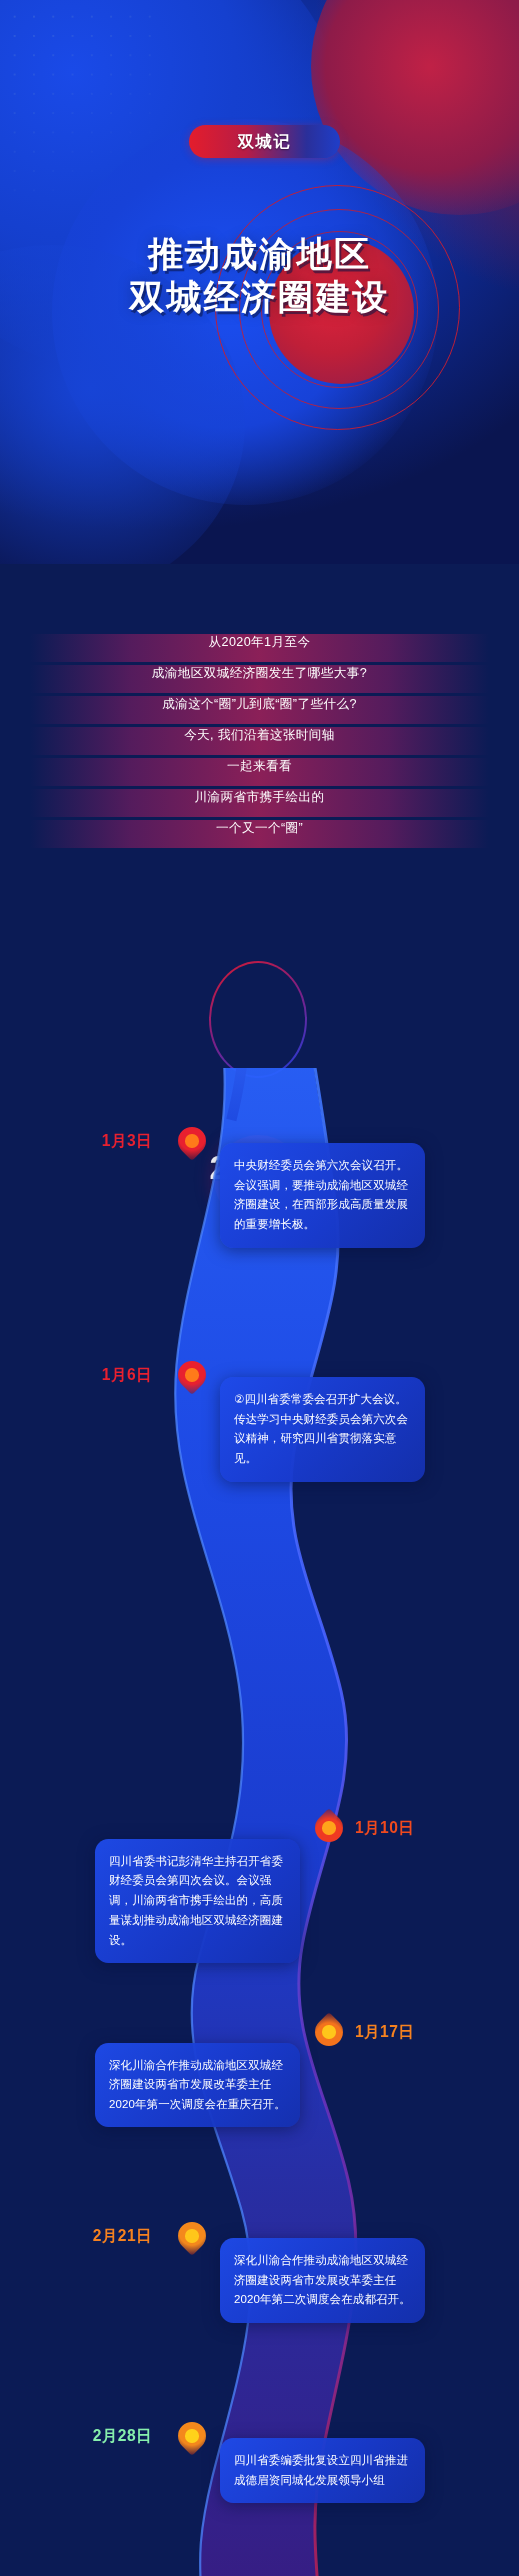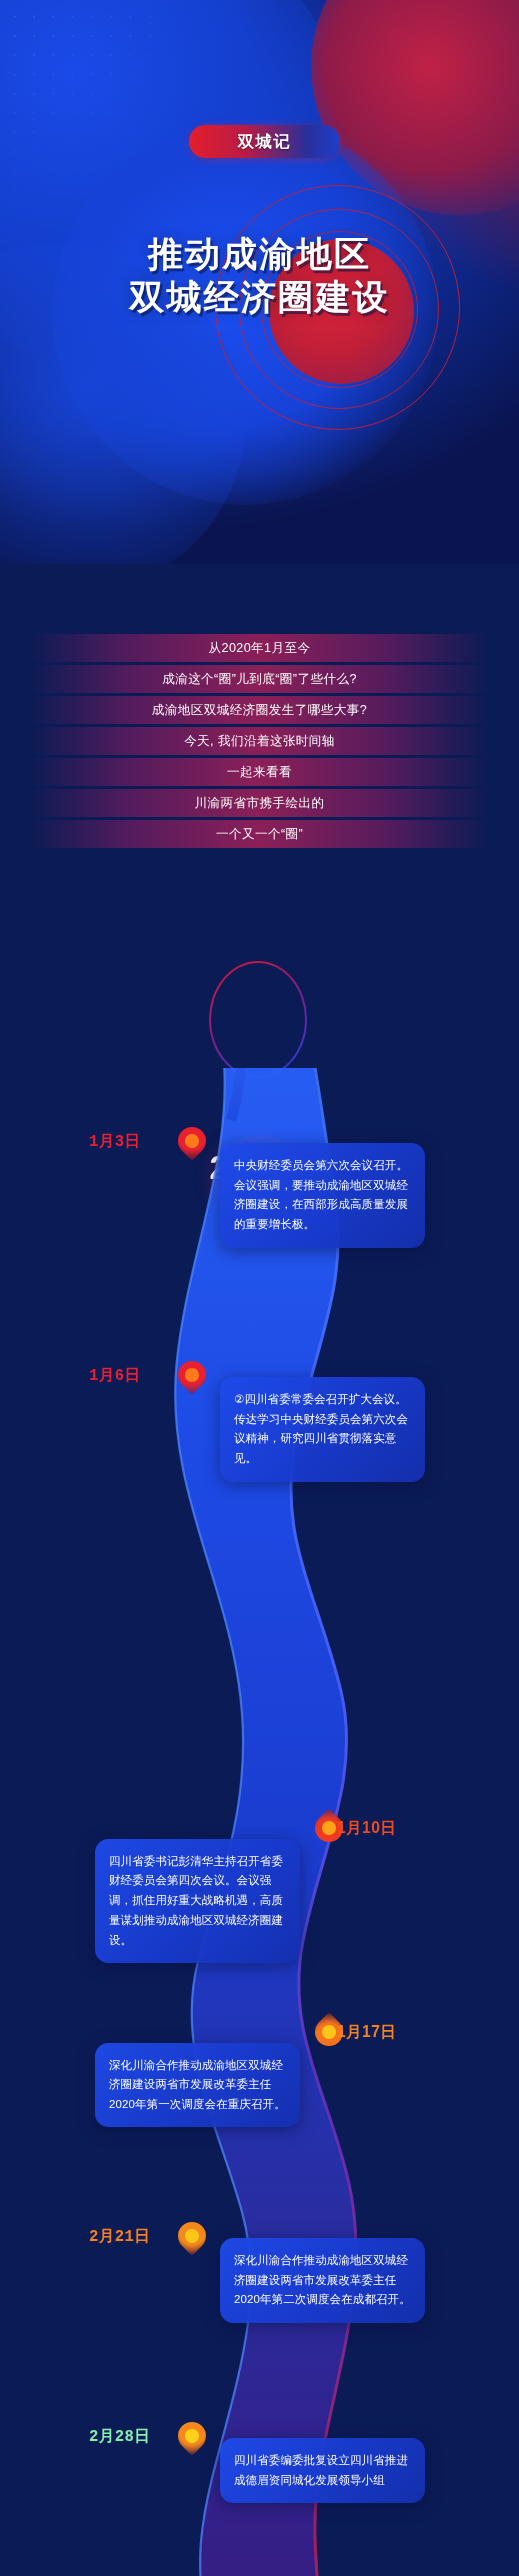--- a/index.html
+++ b/index.html
@@ -50,21 +50,21 @@
 
   #htitle { position:absolute; left:0; top:232px; width:519px; text-align:center; }
   #htitle div { color:#fff; font-weight:bold; line-height:1.24;
                 text-shadow:2.2px 3px 0 rgba(10,20,70,.55), 0 0 13.4px rgba(0,0,0,.3); }
   .tl1,.tl2 { font-size:35px; letter-spacing:2.2px; }
   .tl3 { font-size:35px; letter-spacing:12px; margin-top:1.5px; }
 
   
   #intro { position:absolute; left:0; top:634px; width:519px; }
   .ibar { position:relative; width:459px; margin:0 auto 3px auto; height:28px;
-          display:flex; align-items:center; justify-content:center;
+          display:flex; align-items:flex-start; justify-content:center;
           background:linear-gradient(90deg, rgba(22,30,95,0) 0%, rgba(105,28,95,.78) 22%,
                      rgba(150,32,88,.92) 50%, rgba(105,28,95,.78) 78%, rgba(22,30,95,0) 100%); }
   .ibar span { color:#fff; font-size:12.6px; letter-spacing:0.4px; white-space:nowrap; }
 
   
   #yearwrap { position:absolute; left:0; top:961px; width:519px; }
   #ycircle { position:absolute; left:209px; top:0; width:98px; height:117px; border-radius:50%;
              border:2.2px solid transparent;
              background:linear-gradient(#0b1b55,#0b1b55) padding-box,
                         linear-gradient(150deg,#d9192e 0%, #7c2085 48%, #1b3fe0 100%) border-box; }
@@ -87,24 +87,24 @@
                     border-radius:50%; }
   .ev .date { position:absolute; font-size:15.6px; font-weight:bold; white-space:nowrap;
               letter-spacing:0.4px; }
   .ev .card { position:absolute; width:205px; border-radius:13.4px; padding:12.6px 14px;
               background:linear-gradient(135deg, rgba(30,74,232,.97) 0%, rgba(24,58,205,.95) 55%, rgba(20,48,175,.95) 100%);
               box-shadow:0 3px 16.3px rgba(5,15,60,.5); }
   .ev .card p { color:#fff; font-size:11.5px; line-height:1.72; letter-spacing:0.1px; }
   .ev .card p + p { margin-top:17px; }
   .ev.right .card { left:220px; }
   .ev.right .dot { left:178px; }
-  .ev.right .date { left:89px; text-align:left;font-family:Liberation Mono, monospace; }
+  .ev.right .date { left:72px; text-align:right; }
   .ev.left .card { left:95px; }
   .ev.left .dot { left:315px; }
-  .ev.left .date { left:337px; }
+  .ev.left .date { left:355px; }
 </style>
 </head>
 <body>
 
 <div id="hero">
   <div class="hblob" id="hb1"></div>
   <div class="hblob" id="hb3"></div>
   <div class="hblob" id="hb2"></div>
   <div class="hblob" id="hb4"></div>
   <div id="dots"></div>
@@ -122,24 +122,24 @@
     <div class="tl1">推动成渝地区</div>
     <div class="tl2">双城经济圈建设</div>
   </div>
 </div>
 
 <div id="intro">
     <div class="ibar">
       <span>从2020年1月至今</span>
     </div>
     <div class="ibar">
+      <span>成渝地区双城经济圈发生了哪些大事?</span>
+    </div>
+    <div class="ibar">
       <span>成渝这个“圈”儿到底“圈”了些什么?</span>
-    </div>
-    <div class="ibar">
-      <span>成渝地区双城经济圈发生了哪些大事?</span>
     </div>
     <div class="ibar">
       <span>今天, 我们沿着这张时间轴</span>
     </div>
     <div class="ibar">
       <span>一起来看看</span>
     </div>
     <div class="ibar">
       <span>川渝两省市携手绘出的</span>
     </div>
@@ -215,21 +215,21 @@
         <p>②四川省委常委会召开扩大会议。传达学习中央财经委员会第六次会议精神，研究四川省贯彻落实意见。</p>
       </div>
     </div>
     <div class="ev left" style="top: 746px;">
       <div class="dot" style="top: 0px;">
         <div class="teardrop" style="background: radial-gradient(circle at 40% 40%, rgb(239, 58, 34) 0%, rgb(239, 58, 34) 55%, rgba(120, 20, 40, 0.55) 100%); transform: rotate(225deg);"></div>
         <div class="inner" style="background: rgb(255, 163, 26);"></div>
       </div>
       <div class="date" style="top: 3.7px; color: rgb(240, 74, 30);">1月10日</div>
       <div class="card" style="top: 25px;">
-        <p>四川省委书记彭清华主持召开省委财经委员会第四次会议。会议强调，抓住用好重大战略机遇，高质量谋划推动成渝地区双城经济圈建设。</p>
+        <p>四川省委书记彭清华主持召开省委财经委员会第四次会议。会议强调，川渝两省市携手绘出的，高质量谋划推动成渝地区双城经济圈建设。</p>
       </div>
     </div>
     <div class="ev left" style="top: 950px;">
       <div class="dot" style="top: 0px;">
         <div class="teardrop" style="background: radial-gradient(circle at 40% 40%, rgb(244, 115, 28) 0%, rgb(244, 115, 28) 55%, rgba(120, 20, 40, 0.55) 100%); transform: rotate(225deg);"></div>
         <div class="inner" style="background: rgb(255, 198, 26);"></div>
       </div>
       <div class="date" style="top: 3.7px; color: rgb(246, 130, 31);">1月17日</div>
       <div class="card" style="top: 25px;">
         <p>深化川渝合作推动成渝地区双城经济圈建设两省市发展改革委主任2020年第一次调度会在重庆召开。</p>

